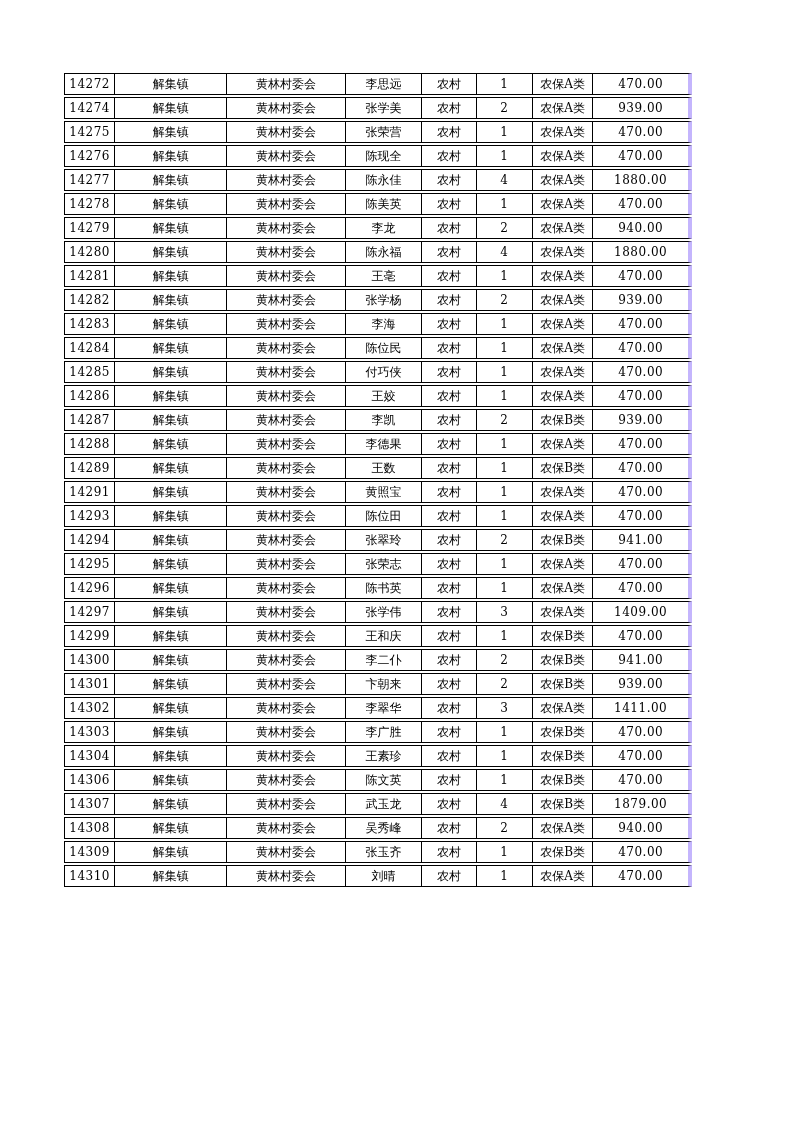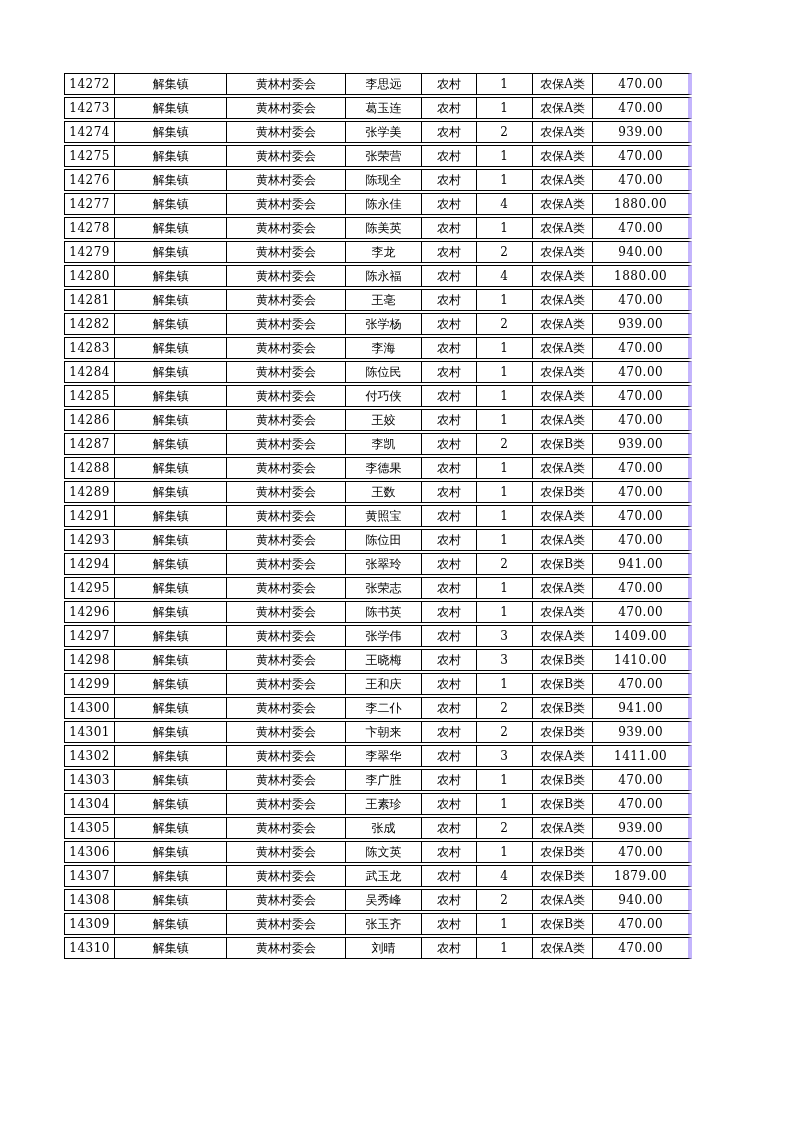--- a/index.html
+++ b/index.html
@@ -78,30 +78,20 @@
             <td class="num">14272</td>
             <td>解集镇</td>
             <td>黄林村委会</td>
             <td>李思远</td>
             <td>农村</td>
             <td class="num">1</td>
             <td>农保A类</td>
             <td class="num">470.00</td>
           </tr>
           <tr>
-            <td class="num">14273</td>
-            <td>解集镇</td>
-            <td>黄林村委会</td>
-            <td>葛玉连</td>
-            <td>农村</td>
-            <td class="num">1</td>
-            <td>农保A类</td>
-            <td class="num">470.00</td>
-          </tr>
-          <tr>
             <td class="num">14274</td>
             <td>解集镇</td>
             <td>黄林村委会</td>
             <td>张学美</td>
             <td>农村</td>
             <td class="num">2</td>
             <td>农保A类</td>
             <td class="num">939.00</td>
           </tr>
           <tr>
@@ -308,66 +298,56 @@
             <td class="num">14297</td>
             <td>解集镇</td>
             <td>黄林村委会</td>
             <td>张学伟</td>
             <td>农村</td>
             <td class="num">3</td>
             <td>农保A类</td>
             <td class="num">1409.00</td>
           </tr>
           <tr>
-            <td class="num">14298</td>
-            <td>解集镇</td>
-            <td>黄林村委会</td>
-            <td>王晓梅</td>
+            <td class="num">14299</td>
+            <td>解集镇</td>
+            <td>黄林村委会</td>
+            <td>王和庆</td>
+            <td>农村</td>
+            <td class="num">1</td>
+            <td>农保B类</td>
+            <td class="num">470.00</td>
+          </tr>
+          <tr>
+            <td class="num">14300</td>
+            <td>解集镇</td>
+            <td>黄林村委会</td>
+            <td>李二仆</td>
+            <td>农村</td>
+            <td class="num">2</td>
+            <td>农保B类</td>
+            <td class="num">941.00</td>
+          </tr>
+          <tr>
+            <td class="num">14301</td>
+            <td>解集镇</td>
+            <td>黄林村委会</td>
+            <td>卞朝来</td>
+            <td>农村</td>
+            <td class="num">2</td>
+            <td>农保B类</td>
+            <td class="num">939.00</td>
+          </tr>
+          <tr>
+            <td class="num">14302</td>
+            <td>解集镇</td>
+            <td>黄林村委会</td>
+            <td>李翠华</td>
             <td>农村</td>
             <td class="num">3</td>
-            <td>农保B类</td>
-            <td class="num">1410.00</td>
-          </tr>
-          <tr>
-            <td class="num">14299</td>
-            <td>解集镇</td>
-            <td>黄林村委会</td>
-            <td>王和庆</td>
-            <td>农村</td>
-            <td class="num">1</td>
-            <td>农保B类</td>
-            <td class="num">470.00</td>
-          </tr>
-          <tr>
-            <td class="num">14300</td>
-            <td>解集镇</td>
-            <td>黄林村委会</td>
-            <td>李二仆</td>
-            <td>农村</td>
-            <td class="num">2</td>
-            <td>农保B类</td>
-            <td class="num">941.00</td>
-          </tr>
-          <tr>
-            <td class="num">14301</td>
-            <td>解集镇</td>
-            <td>黄林村委会</td>
-            <td>卞朝来</td>
-            <td>农村</td>
-            <td class="num">2</td>
-            <td>农保B类</td>
-            <td class="num">939.00</td>
-          </tr>
-          <tr>
-            <td class="num">14302</td>
-            <td>解集镇</td>
-            <td>黄林村委会</td>
-            <td>李翠华</td>
-            <td>农村</td>
-            <td class="num">3</td>
             <td>农保A类</td>
             <td class="num">1411.00</td>
           </tr>
           <tr>
             <td class="num">14303</td>
             <td>解集镇</td>
             <td>黄林村委会</td>
             <td>李广胜</td>
             <td>农村</td>
             <td class="num">1</td>
@@ -376,30 +356,20 @@
           </tr>
           <tr>
             <td class="num">14304</td>
             <td>解集镇</td>
             <td>黄林村委会</td>
             <td>王素珍</td>
             <td>农村</td>
             <td class="num">1</td>
             <td>农保B类</td>
             <td class="num">470.00</td>
-          </tr>
-          <tr>
-            <td class="num">14305</td>
-            <td>解集镇</td>
-            <td>黄林村委会</td>
-            <td>张成</td>
-            <td>农村</td>
-            <td class="num">2</td>
-            <td>农保A类</td>
-            <td class="num">939.00</td>
           </tr>
           <tr>
             <td class="num">14306</td>
             <td>解集镇</td>
             <td>黄林村委会</td>
             <td>陈文英</td>
             <td>农村</td>
             <td class="num">1</td>
             <td>农保B类</td>
             <td class="num">470.00</td>

